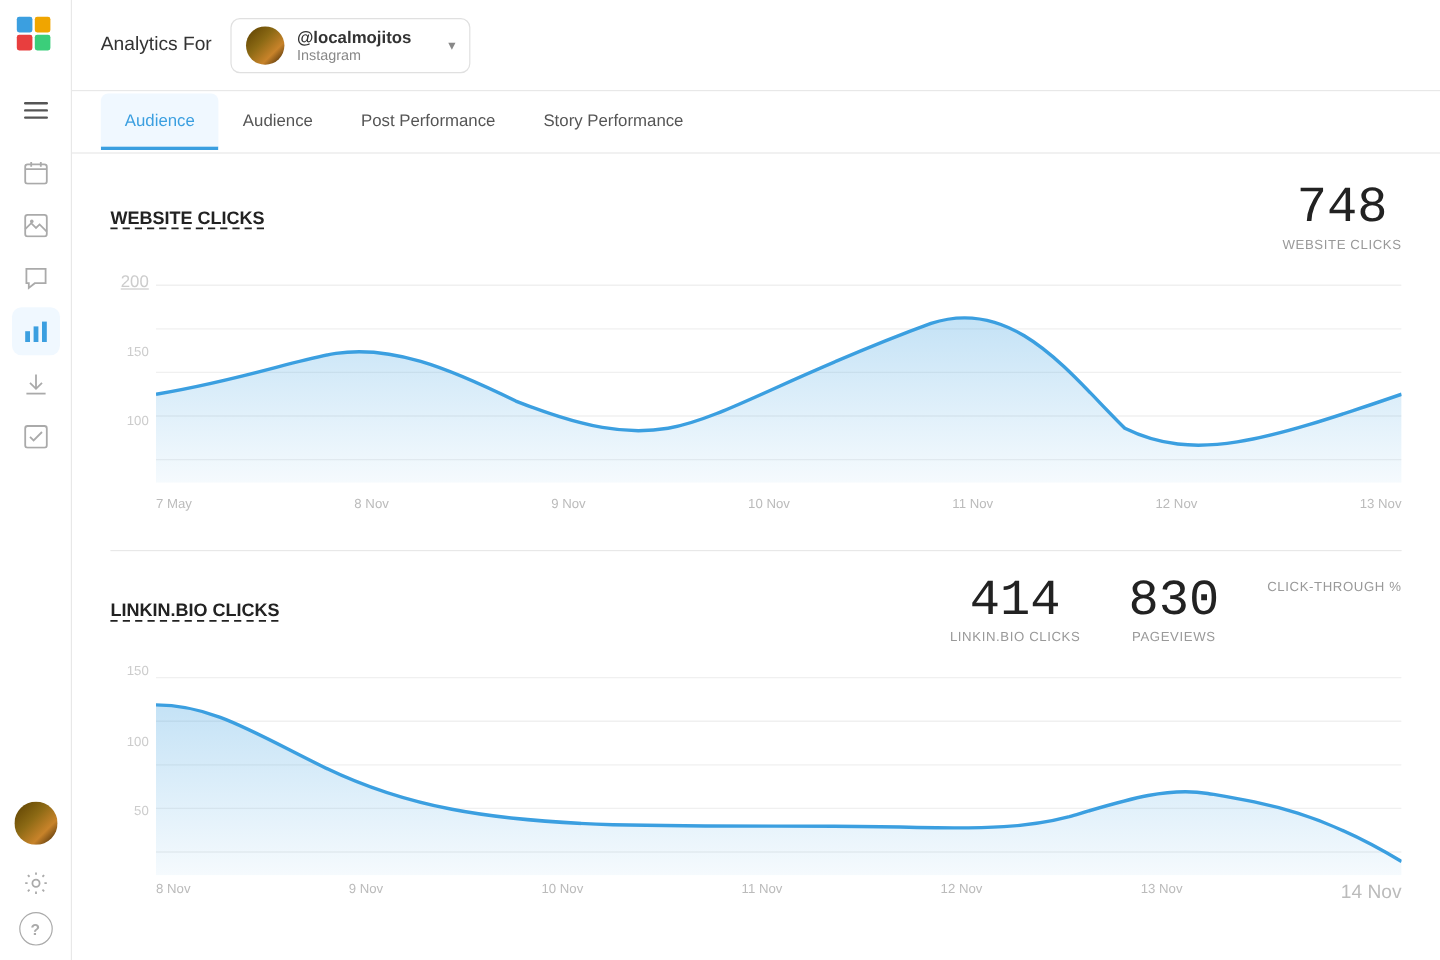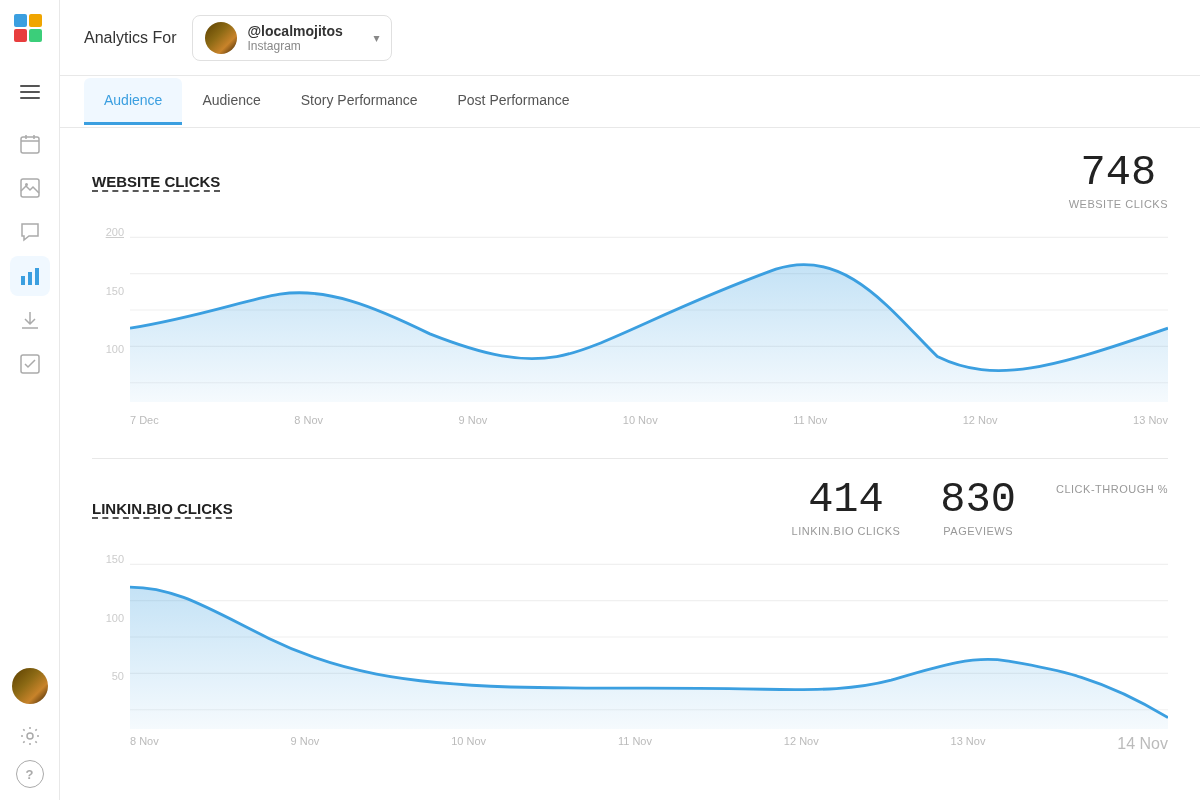--- a/index.html
+++ b/index.html
@@ -258,41 +258,41 @@
         <div class="account-name">@localmojitos</div>
         <div class="account-platform">Instagram</div>
       </div>
       <span class="chevron">▾</span>
     </div>
   </div>
 
   <div class="nav-tabs">
     <div class="nav-tab active">Audience</div>
     <div class="nav-tab">Audience</div>
+    <div class="nav-tab">Post Performance</div>
     <div class="nav-tab">Story Performance</div>
-    <div class="nav-tab">Post Performance</div>
   </div>
 
   <div class="content">
 
     <div class="chart-section">
       <div class="chart-header">
         <div class="chart-title">WEBSITE CLICKS</div>
         <div class="chart-stats">
           <div class="stat-item">
             <div class="stat-value">748</div>
             <div class="stat-label">WEBSITE CLICKS</div>
           </div>
         </div>
       </div>
 
       <div style="position:relative; width:100%; height:200px;">
 
         <div style="position:absolute; left:0; top:0; bottom:24px; width:38px; display:flex; flex-direction:column; justify-content:space-between; align-items:flex-end; padding-right:6px;">
-          <span style="font-size:11px;color:#ccc;text-decoration:underline;">200</span>
+          <span style="font-size:14px;color:#ccc;text-decoration:underline;">200</span>
           <span style="font-size:11px;color:#ccc;">150</span>
           <span style="font-size:11px;color:#ccc;">100</span>
           <span style="font-size:11px;color:#ccc;"></span>
         </div>
 
         <div style="position:absolute; left:38px; right:0; top:0; bottom:24px;">
           <svg width="100%" height="100%" viewBox="0 0 900 155" preserveAspectRatio="none">
 
             <line x1="0" y1="10" x2="900" y2="10" stroke="#f0f0f0" stroke-width="1"></line>
             <line x1="0" y1="42" x2="900" y2="42" stroke="#f0f0f0" stroke-width="1"></line>
@@ -306,21 +306,21 @@
                 <stop offset="100%" stop-color="#3b9fe0" stop-opacity="0.05"></stop>
               </linearGradient>
             </defs>
 
             <path d="M0,90 C60,80 100,65 130,60 C170,54 210,70 260,95 C310,115 340,120 370,115 C410,108 460,75 560,38 C620,18 660,75 700,115 C750,140 800,125 900,90 L900,155 L0,155 Z" fill="url(#grad1)"></path>
             <path d="M0,90 C60,80 100,65 130,60 C170,54 210,70 260,95 C310,115 340,120 370,115 C410,108 460,75 560,38 C620,18 660,75 700,115 C750,140 800,125 900,90" fill="none" stroke="#3b9fe0" stroke-width="2.5"></path>
           </svg>
         </div>
 
         <div style="position:absolute; left:38px; right:0; bottom:0; display:flex; justify-content:space-between;">
-          <span style="font-size:11px;color:#bbb;">7 Dec</span>
+          <span style="font-size:11px;color:#bbb;">7 May</span>
           <span style="font-size:11px;color:#bbb;">8 Nov</span>
           <span style="font-size:11px;color:#bbb;">9 Nov</span>
           <span style="font-size:11px;color:#bbb;">10 Nov</span>
           <span style="font-size:11px;color:#bbb;">11 Nov</span>
           <span style="font-size:11px;color:#bbb;">12 Nov</span>
           <span style="font-size:11px;color:#bbb;">13 Nov</span>
         </div>
       </div>
     </div>
 

